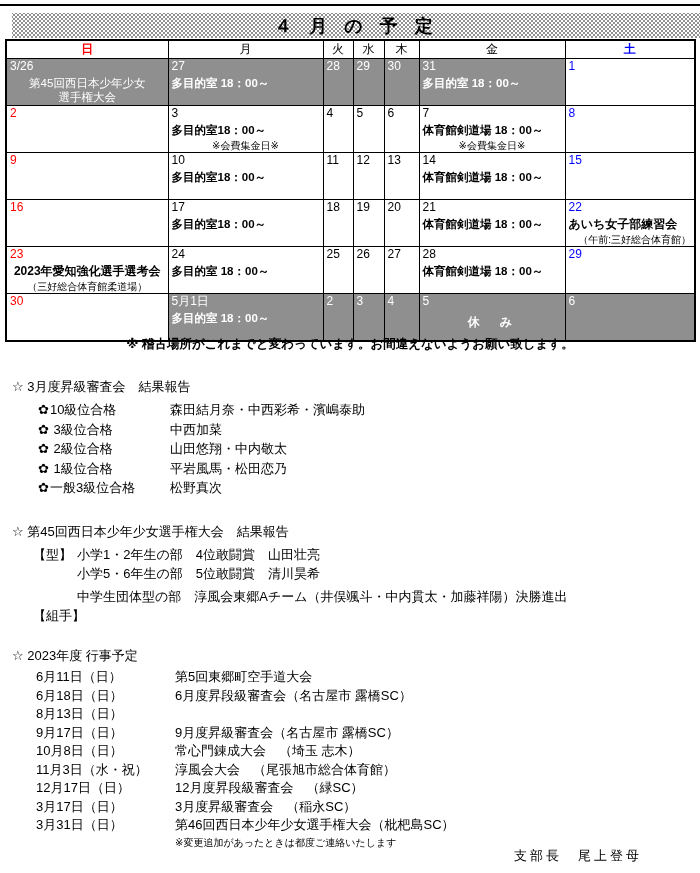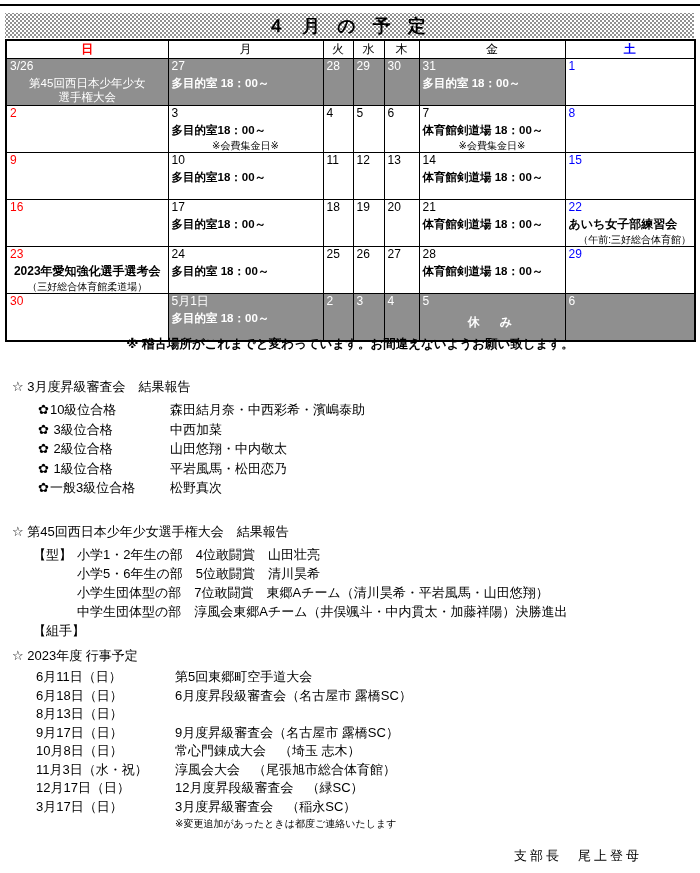--- a/index.html
+++ b/index.html
@@ -3,21 +3,21 @@
 <meta charset="utf-8">
 <style>
   html,body{margin:0;padding:0;}
   body{
     width:700px;height:873px;position:relative;background:#fff;color:#000;
     font-family:"Liberation Sans","DejaVu Sans",sans-serif;
     -webkit-font-smoothing:antialiased;
   }
   .toprule{position:absolute;top:4px;left:0;width:700px;border-top:2px solid #000;}
   .titleband{
-    position:absolute;left:5px;top:13px;width:689px;height:25px;
+    position:absolute;left:12px;top:13px;width:689px;height:25px;
     background-image:
       radial-gradient(#909090 0.8px, rgba(0,0,0,0) 1px),
       radial-gradient(#909090 0.8px, rgba(0,0,0,0) 1px);
     background-size:4px 4px;
     background-position:0 0,2px 2px;
     display:flex;align-items:center;justify-content:center;
   }
   .titleband .t{font-size:18px;font-weight:bold;letter-spacing:6px;white-space:pre;}
 
   table.cal{
@@ -296,21 +296,20 @@
   <div class="s2-row">
     <span class="s2-label">【型】</span>
     <span class="s2-text">小学1・2年生の部　4位敢闘賞　山田壮亮</span>
   </div>
   <div class="s2-row">
     <span class="s2-label"></span>
     <span class="s2-text">小学5・6年生の部　5位敢闘賞　清川昊希</span>
   </div>
   <div class="s2-row">
     <span class="s2-label"></span>
-    <span class="s2-text">小学生団体型の部　7位敢闘賞　東郷Aチーム（清川昊希・平岩風馬・山田悠翔）</span>
   </div>
   <div class="s2-row">
     <span class="s2-label"></span>
     <span class="s2-text">中学生団体型の部　淳風会東郷Aチーム（井俣颯斗・中内貫太・加藤祥陽）決勝進出</span>
   </div>
   <div class="s2-row">
     <span class="s2-label">【組手】</span>
   </div>
 </div>
 
@@ -340,16 +339,20 @@
     <span class="s3-desc">淳風会大会　（尾張旭市総合体育館）</span>
   </div>
   <div class="s3-row">
     <span class="s3-date">12月17日（日）</span>
     <span class="s3-desc">12月度昇段級審査会　（緑SC）</span>
   </div>
   <div class="s3-row">
     <span class="s3-date">3月17日（日）</span>
     <span class="s3-desc">3月度昇級審査会　（稲永SC）</span>
   </div>
+  <div class="s3-row">
+    <span class="s3-date">3月31日（日）</span>
+    <span class="s3-desc">第46回西日本少年少女選手権大会（枇杷島SC）</span>
+  </div>
   <div class="s3-footnote">※変更追加があったときは都度ご連絡いたします</div>
 </div>
 
 <div class="signature">支部長　尾上登母</div>
 
 </body></html>

